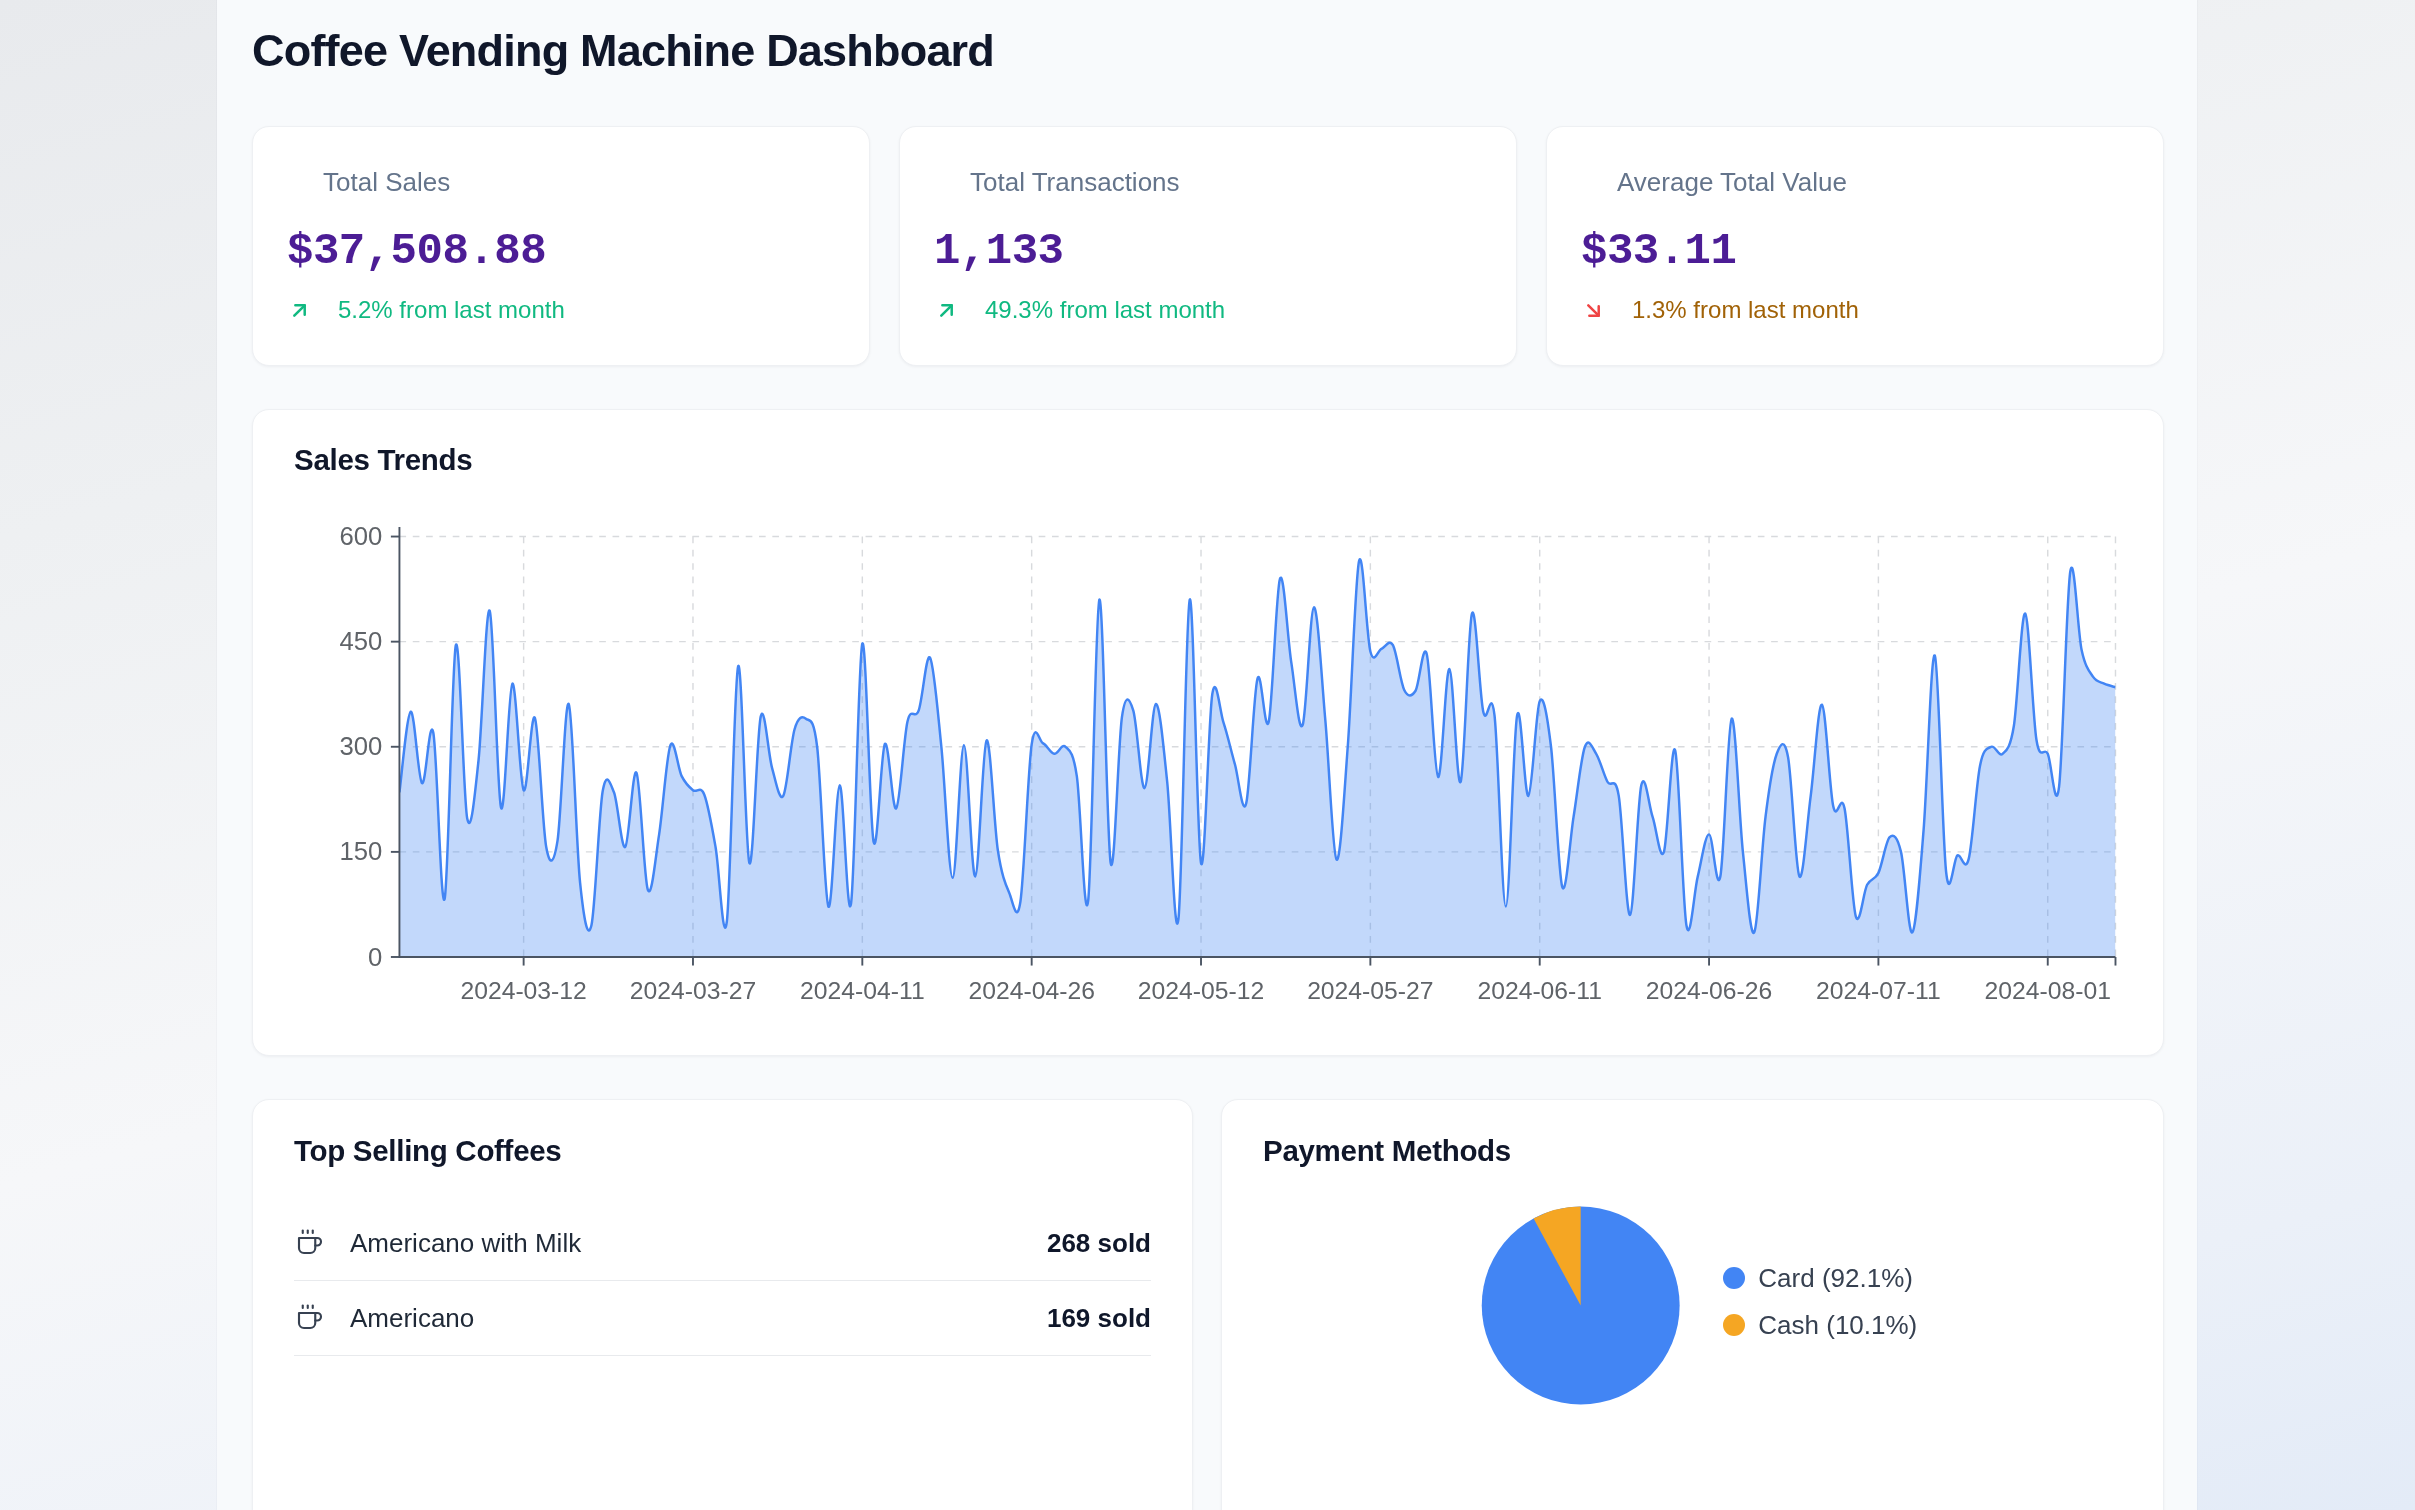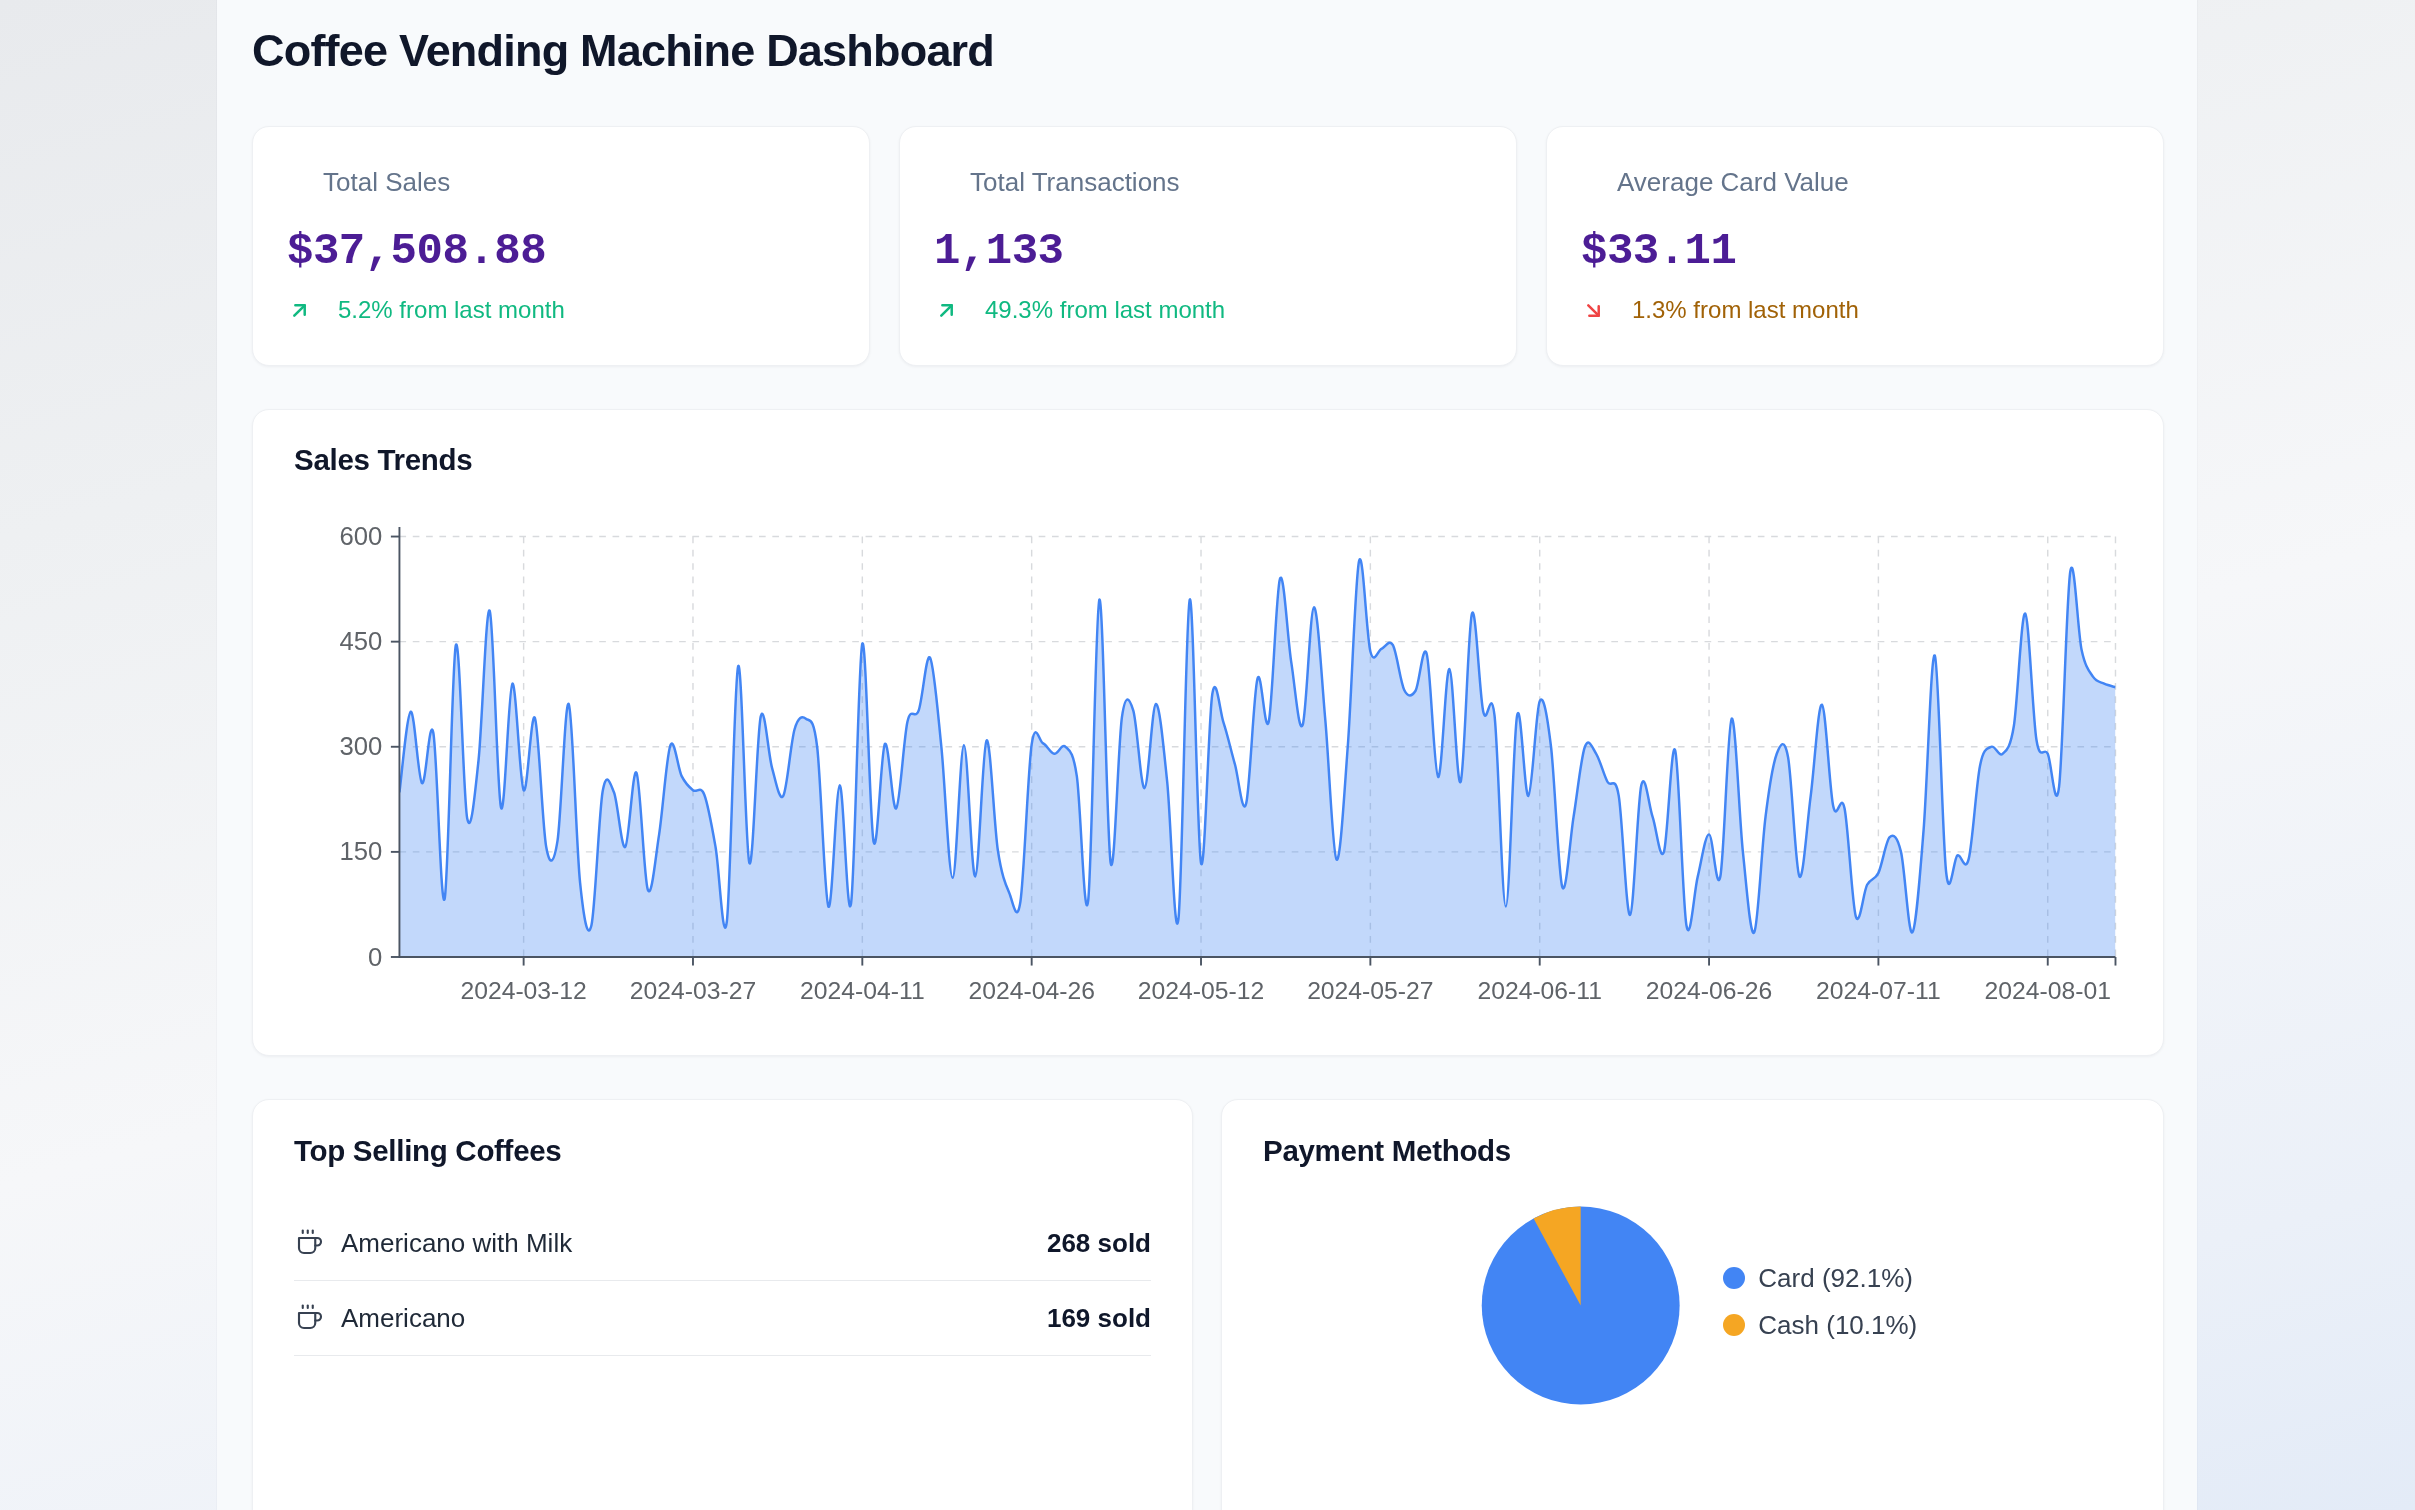--- a/index.html
+++ b/index.html
@@ -36,21 +36,21 @@
   #sales-chart { position:absolute; left:252px; top:409px; }
 
   .top-card { left:252px; top:1099px; width:941px; height:590px; }
   .pay-card { left:1221px; top:1099px; width:943px; height:590px; }
 
   .coffee-list { position:absolute; left:294px; top:1206px; width:857px; }
   .coffee-row {
     height:75px; border-bottom:1px solid #e8eaed;
     display:flex; align-items:center; justify-content:space-between;
   }
-  .coffee-left { display:flex; align-items:center; gap:17px; }
+  .coffee-left { display:flex; align-items:center; gap:26px; }
   .coffee-name { font-size:26px; color:#1f2937; }
   .coffee-sold { font-size:26px; font-weight:700; color:#0f172a; }
   .coffee-icon svg { display:block; }
 
   #pie-chart { position:absolute; left:1221px; top:1099px; }
   .legend { position:absolute; left:1723px; top:1263px; }
   .legend-item { display:flex; align-items:center; gap:13.3px; height:30px; margin-bottom:17px; }
   .legend-dot { width:22px; height:22px; border-radius:50%; flex:0 0 auto; }
   .legend-label { font-size:26px; color:#374151; }
 </style>
@@ -81,21 +81,21 @@
     <span>
         <svg width="25" height="25" viewBox="0 0 24 24" fill="none" stroke="#10b981" stroke-width="2.4" stroke-linecap="round" stroke-linejoin="round">
           <path d="M7 17 17 7"></path>
           <path d="M8 7h9v9"></path>
         </svg>
       </span>
     <span>49.3% from last month</span>
   </div>
 </div>
 <div class="card stat-card" style="left:1546px;">
-  <div class="stat-label">Average Card Value</div>
+  <div class="stat-label">Average Total Value</div>
   <div class="stat-value">$33.11</div>
   <div class="stat-delta down">
     <span>
         <svg width="25" height="25" viewBox="0 0 24 24" fill="none" stroke="#ef4444" stroke-width="2.4" stroke-linecap="round" stroke-linejoin="round">
           <path d="m7 7 10 10"></path>
           <path d="M17 8v9H8"></path>
         </svg>
       </span>
     <span>1.3% from last month</span>
   </div>

